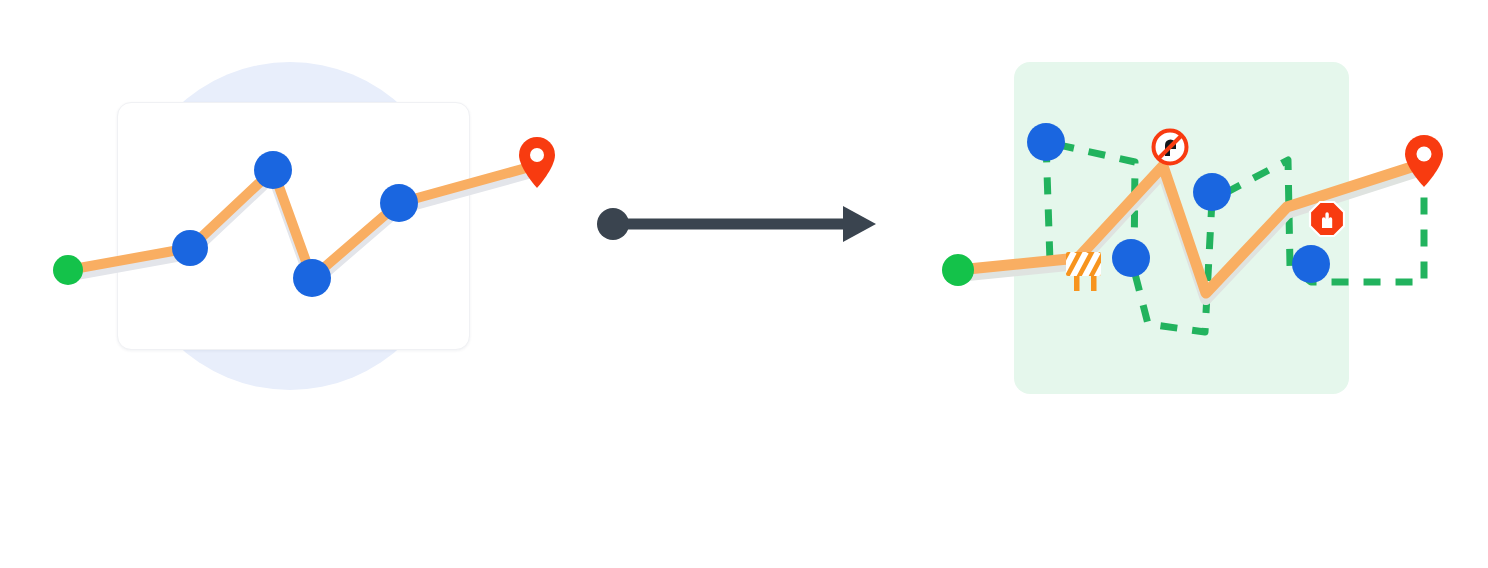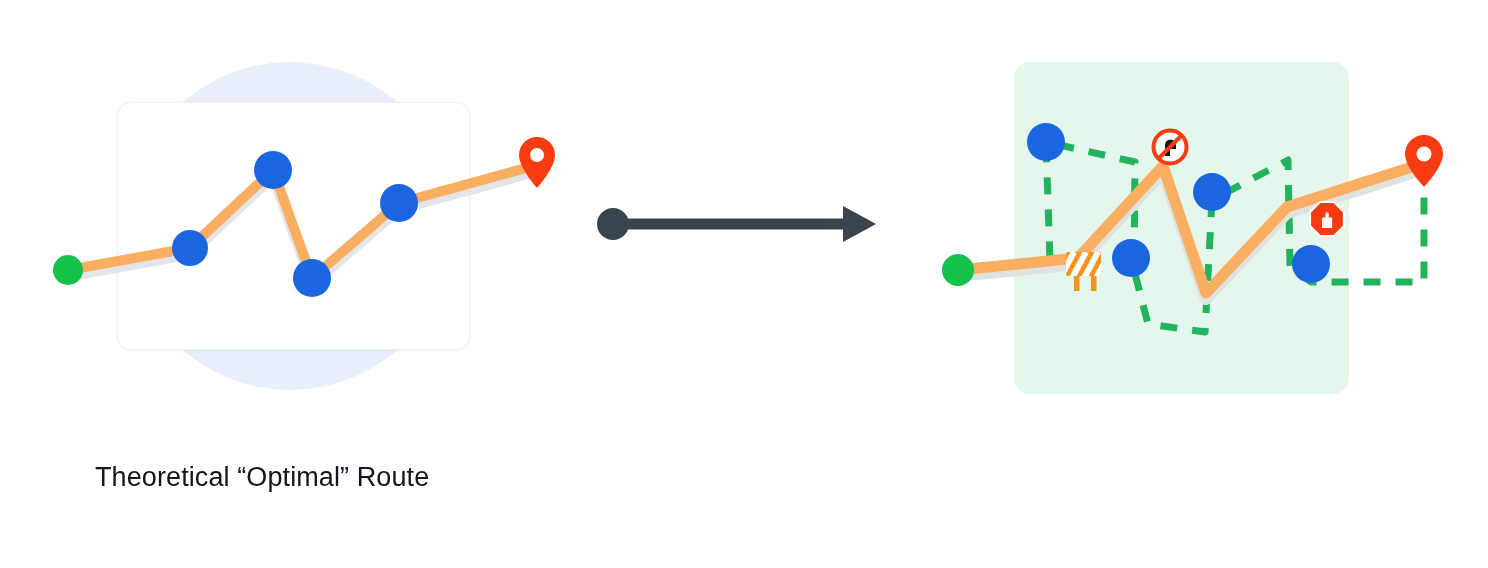--- a/index.html
+++ b/index.html
@@ -64,21 +64,20 @@
       <circle cx="399" cy="203" r="19" fill="#1a66e0"></circle>
 
       <circle cx="68" cy="270" r="15" fill="#14c24a"></circle>
 
       <g>
         <path d="M537 188 C 537 188, 519 168, 519 155 A 18 18 0 1 1 555 155 C 555 168, 537 188, 537 188 Z" fill="#f83b10"></path>
         <circle cx="537" cy="155" r="7" fill="#ffffff"></circle>
       </g>
     </svg>
 
-    <div class="caption" id="caption-left">Theoretical “Optimal” Route</div>
   </div>
 
   <svg class="svg-layer" viewBox="0 0 1488 568" width="1488" height="568">
     <g>
       <circle cx="613" cy="224" r="16" fill="#3a444f"></circle>
       <line x1="624" y1="224" x2="849" y2="224" stroke="#3a444f" stroke-width="11"></line>
       <polygon points="843,206 843,242 876,224" fill="#3a444f"></polygon>
     </g>
   </svg>
 

